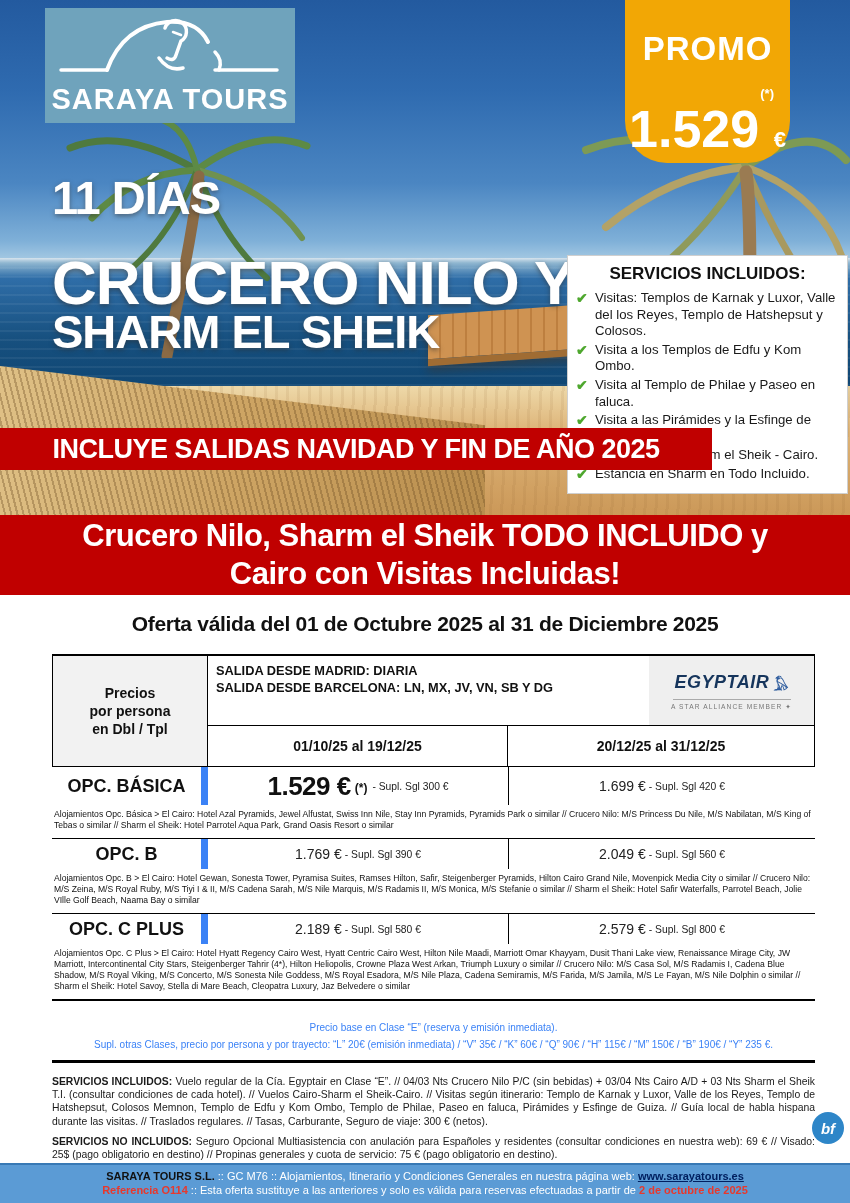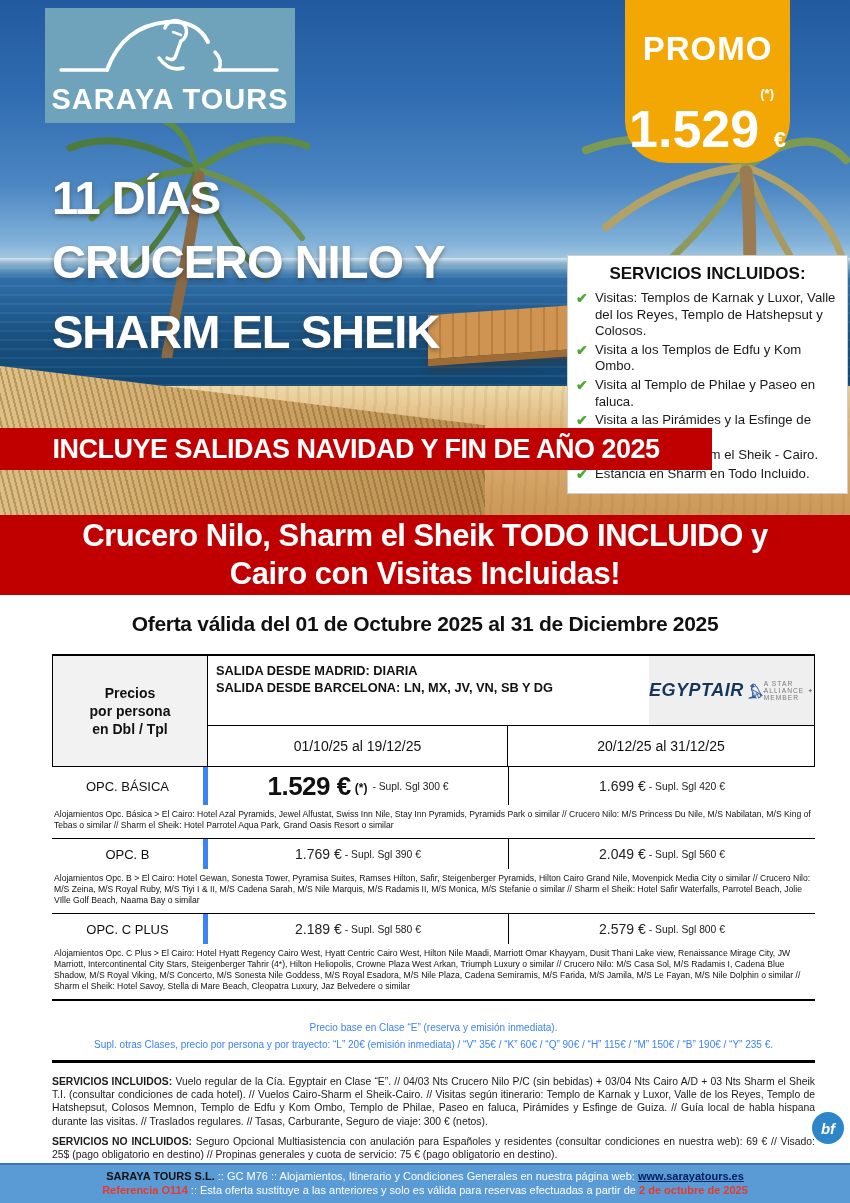--- a/index.html
+++ b/index.html
@@ -40,21 +40,21 @@
        border-radius:0 0 42px 42px;color:#fff;}
   .promo-label{position:absolute;top:30px;width:100%;text-align:center;font-size:33px;font-weight:bold;letter-spacing:1px;}
   .promo-star{position:absolute;top:86px;right:16px;font-size:13px;font-weight:bold;}
   .promo-price{position:absolute;bottom:8px;width:100%;text-align:center;font-weight:bold;font-size:52px;line-height:1;}
   .promo-cur{font-size:22px;font-weight:bold;}
 
   
   .hero-title{position:absolute;left:52px;color:#fff;font-weight:bold;line-height:1;z-index:2;
        letter-spacing:-1px;text-shadow:0 2px 5px rgba(45,45,45,.55),0 0 1px rgba(255,255,255,.4);}
   .ht1{top:174px;font-size:47px;}
-  .ht2{top:238px;font-size:47px;}
+  .ht2{top:252px;font-size:62px;}
   .ht3{top:308px;font-size:47px;}
 
   
   .services{position:absolute;left:567px;top:255px;width:281px;box-sizing:border-box;background:#fff;
        border:1px solid #cfcfcf;z-index:3;padding:6px 8px 8px 8px;}
   .services-title{text-align:center;font-weight:bold;font-size:17px;margin:2px 0 6px;}
   .svc-item{display:flex;gap:5px;font-size:13.2px;line-height:16.6px;color:#1a1a1a;margin-bottom:2px;}
   .svc-check{color:#4EA72E;font-weight:bold;font-size:14px;flex:0 0 14px;}
 
   
@@ -69,32 +69,32 @@
 
   .tbl{margin:18px 0 0 52px;width:763px;box-sizing:border-box;}
   .head-grid{display:grid;grid-template-columns:155px 300px 1fr;grid-template-rows:70px 40px;
        border:1px solid #000;border-top:2px solid #000;box-sizing:border-box;}
   .cellA{grid-row:1/3;background:#f2f2f2;border-right:1px solid #000;display:flex;flex-direction:column;
        align-items:center;justify-content:center;font-weight:bold;font-size:14px;line-height:18px;}
   .hdr{grid-column:2/4;position:relative;border-bottom:1px solid #000;}
   .hdr-title{text-align:center;font-weight:bold;font-size:19px;margin-top:3px;padding-right:150px;letter-spacing:-0.3px;}
   .salida{font-weight:bold;font-size:12.8px;line-height:16.5px;margin-left:8px;}
   .salida1{margin-top:7px;}
-  .egypt{position:absolute;right:0;top:0;bottom:0;width:165px;background:#efefef;display:flex;flex-direction:row;
+  .egypt{position:absolute;right:0;top:0;bottom:0;width:165px;background:#efefef;display:flex;flex-direction:column;
        align-items:center;justify-content:center;}
   .egypt-name{font-style:italic;font-weight:bold;font-size:18px;color:#16355C;letter-spacing:0.5px;display:flex;align-items:center;gap:3px;}
   .egypt-wing{color:#2f5d9e;font-size:14px;}
   .egypt-rule{width:118px;border-top:1px solid #aaa;margin:4px 0 3px;}
   .egypt-sub{font-size:6.6px;color:#777;letter-spacing:1.1px;display:flex;align-items:center;gap:3px;}
-  .date-row-cell{display:flex;align-items:center;justify-content:center;font-weight:normal;font-size:14px;text-align:right;}
+  .date-row-cell{display:flex;align-items:center;justify-content:center;font-weight:bold;font-size:14px;text-align:right;}
   .dbr{border-right:1px solid #000;}
 
   .opt-row{display:grid;grid-template-columns:156px 301px 1fr;align-items:stretch;text-align:center;}
   .oc{display:flex;align-items:center;justify-content:center;}
-  .oc1{font-weight:normal;font-size:13px;border-right:5px solid #3b82f6;}
+  .oc1{font-weight:bold;font-size:18px;border-right:7px solid #3b82f6;}
   .oc2{border-right:1px solid #000;}
   .row-basic{height:38px;}
   .row-std{height:30px;}
   .pb{font-size:26px;font-weight:bold;letter-spacing:-0.5px;}
   .pstar{font-size:12px;font-weight:bold;position:relative;top:2px;margin:0 2px 0 4px;}
   .psup{font-size:10.3px;color:#222;margin-left:3px;}
   .pm{font-size:14px;color:#222;}
   .note{font-size:8.6px;line-height:11px;color:#111;padding:4px 2px 7px;text-align:left;}
   .sep{border-top:1px solid #000;}
   .sep2{border-top:2px solid #000;}

